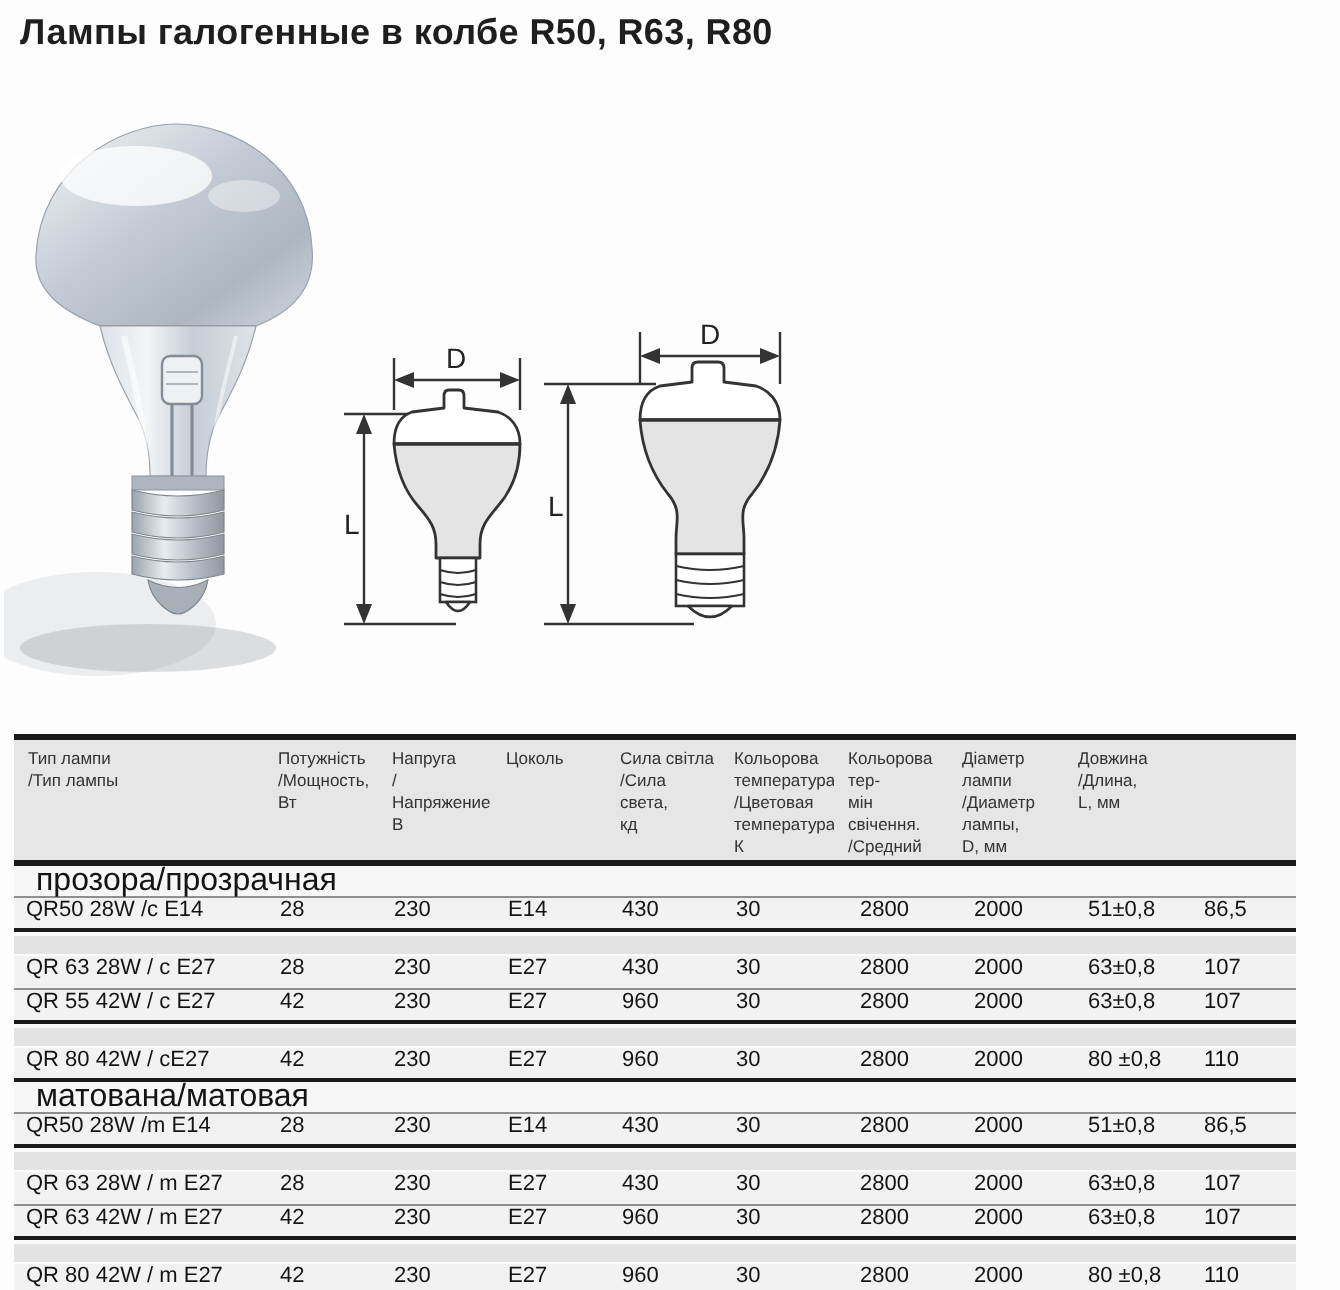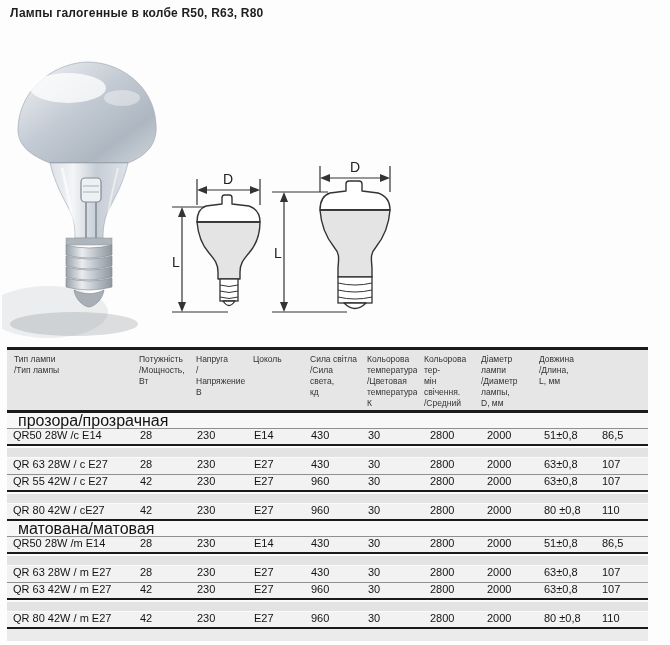--- a/index.html
+++ b/index.html
@@ -1,34 +1,35 @@
 <!DOCTYPE html>
 <html><head>
 <meta charset="utf-8">
 <style>
   html,body{margin:0;padding:0;background:#ffffff;}
   .page{
     position:relative;width:670px;height:645px;overflow:hidden;
     background:#fdfdfd;font-family:"Liberation Sans",sans-serif;color:#141414;
   }
   .page-title{
-    position:absolute;left:10px;top:6px;font-size:12px;font-weight:bold;color:#1e1e1e;
+    position:absolute;left:10px;top:6px;font-size:18px;font-weight:bold;color:#1e1e1e;
     letter-spacing:0.2px;
   }
   .figure{position:absolute;}
   .photo-svg{left:2px;top:50px;}
   .diagram-small{left:170px;top:155px;}
   .diagram-large{left:272px;top:140px;}
 
   .lamp-table{position:absolute;left:7px;top:347px;width:641px;}
   .header-row{
     display:flex;height:66px;box-sizing:border-box;
     background:var(--header-bg,#e6e6e6);
     border-top:3px solid var(--border-dark,#1a1a1a);
     border-bottom:3px solid var(--border-dark,#1a1a1a);
+    margin-top:20px;
   }
   .hcell{
     font-size:8.5px;line-height:1.3;color:#333;white-space:pre-line;
     padding:4px 2px 0 7px;box-sizing:border-box;flex:none;overflow:hidden;
   }
   .cell{flex:none;box-sizing:border-box;}
   .c0{width:125px}.c1{width:57px}.c2{width:57px}.c3{width:57px}.c4{width:57px}
   .c5{width:62px}.c6{width:57px}.c7{width:57px}.c8{width:58px}.c9{width:54px}
 
   .row{display:flex;}

